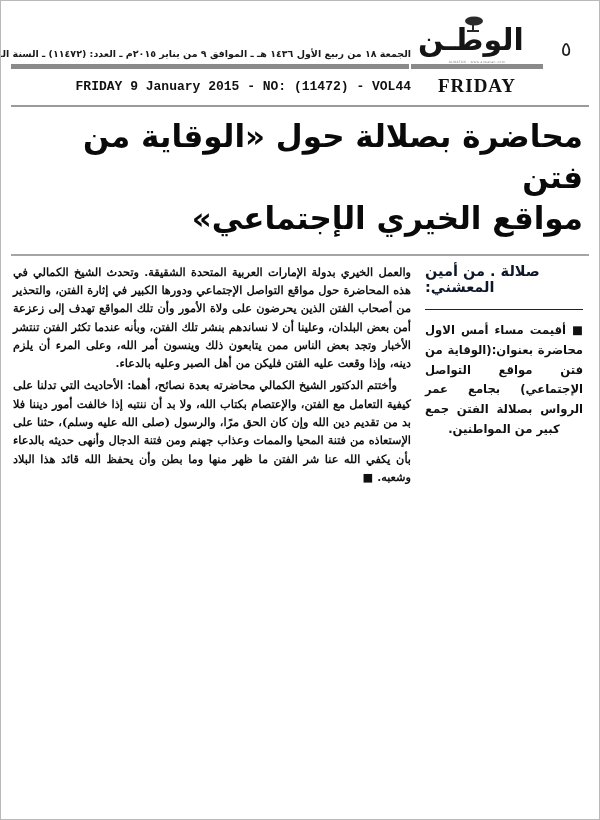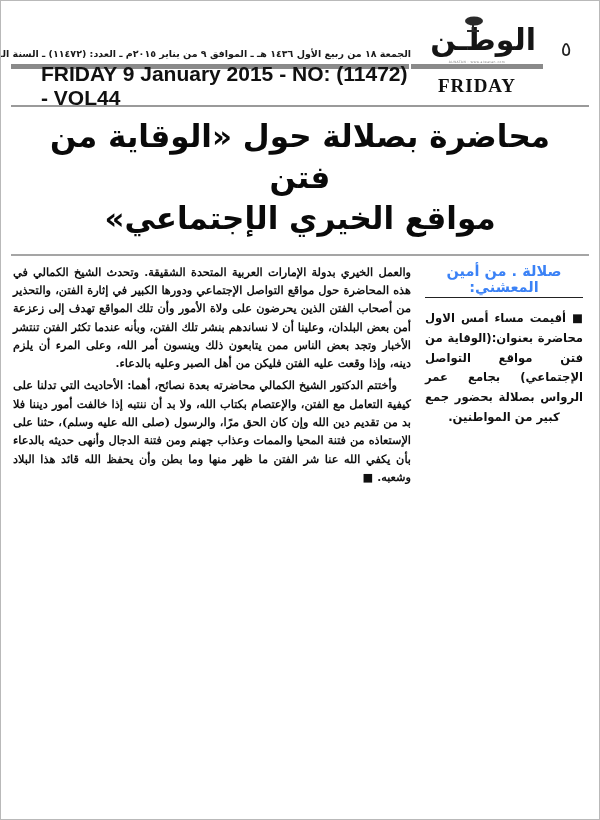--- a/index.html
+++ b/index.html
@@ -65,21 +65,21 @@
   }
 
   .logo-word {
     font-family: "DejaVu Sans", sans-serif;
     font-size: 30px;
     font-weight: bold;
     letter-spacing: -1px;
     color: #151515;
     line-height: 44px;
     display: block;
-    text-align: right;
+    text-align: left;
   }
 
   .logo-dish {
     position: absolute;
     top: -2px;
     left: 40px;
     width: 26px;
     height: 16px;
   }
 
@@ -136,39 +136,39 @@
     text-align: center;
     font-family: "Liberation Serif", "DejaVu Serif", serif;
     font-size: 19px;
     font-weight: bold;
     letter-spacing: 1px;
     color: #111;
     direction: ltr;
   }
   .dateline-latin {
     flex: 1 1 auto;
-    text-align: left;
-    font-family: Liberation Sans, sans-serif;
-    font-size: 21px;
+    text-align: right;
+    font-family: Liberation Mono, monospace;
+    font-size: 13px;
     font-weight: bold;
     color: #111;
     direction: ltr;
     padding-left: 30px;
   }
 
   .masthead-underline {
     height: 2px;
     background: #9a9a9a;
     margin: 0 10px;
   }
 
   
   .headline {
     padding: 9px 16px 6px 16px;
-    text-align: center;
+    text-align: right;
   }
   .headline h1 {
     margin: 0;
     font-family: "DejaVu Sans", sans-serif;
     font-size: 31px;
     font-weight: bold;
     line-height: 1.33;
     color: #0a0a0a;
     direction: rtl;
     letter-spacing: -0.5px;
@@ -191,24 +191,24 @@
     box-sizing: border-box;
   }
   .col-right { flex: 0 0 172px; padding: 0 6px 0 8px; }
   .col-mid   { flex: 0 0 160px; padding: 0 6px 0 6px; }
   .col-left  { flex: 1 1 auto;  padding: 0 6px 0 2px; }
 
   .byline {
     font-family: "DejaVu Sans", sans-serif;
     font-size: 14.5px;
     font-weight: bold;
-    text-align: center;
-    color: #3b82f6;
+    text-align: left;
+    color: #0f172a;
     border-bottom: 1.5px solid #222;
-    padding-bottom: 2px;
+    padding-bottom: 14px;
     margin-bottom: 11px;
     direction: rtl;
   }
 
   .para {
     font-family: "DejaVu Sans", sans-serif;
     font-size: 11.6px;
     line-height: 1.72;
     text-align: justify;
     text-align-last: center;
@@ -276,21 +276,21 @@
       <span>محاضرة بصلالة حول «الوقاية من فتن</span><br>
       <span>مواقع الخيري الإجتماعي»</span>
     </h1>
   </div>
   <div class="headline-rule"></div>
 
   <div class="columns">
 
     <div class="col col-right">
       <div class="byline">صلالة . من أمين المعشني:</div>
-      <p class="para">■ أقيمت مساء أمس الاول محاضرة بعنوان:(الوقاية من فتن مواقع التواصل الإجتماعي) بجامع عمر الرواس بصلالة بحضور جمع كبير من المواطنين.</p>
+      <p class="para">■ أقيمت مساء أمس الاول محاضرة بعنوان:(الوقاية من فتن مواقع التواصل الإجتماعي) بجامع عمر الرواس بصلالة الفتن جمع كبير من المواطنين.</p>
     </div>
 
 
     <div class="col col-left">
       <p class="para serifish">والعمل الخيري بدولة الإمارات العربية المتحدة الشقيقة. وتحدث الشيخ الكمالي في هذه المحاضرة حول مواقع التواصل الإجتماعي ودورها الكبير في إثارة الفتن، والتحذير من أصحاب الفتن الذين يحرضون على ولاة الأمور وأن تلك المواقع تهدف إلى زعزعة أمن بعض البلدان، وعلينا أن لا نساندهم بنشر تلك الفتن، وبأنه عندما تكثر الفتن تنتشر الأخبار وتجد بعض الناس ممن يتابعون ذلك وينسون أمر الله، وعلى المرء أن يلزم دينه، وإذا وقعت عليه الفتن فليكن من أهل الصبر وعليه بالدعاء.</p>
       <p class="para serifish indent">وأختتم الدكتور الشيخ الكمالي محاضرته بعدة نصائح، أهما: الأحاديث التي تدلنا على كيفية التعامل مع الفتن، والإعتصام بكتاب الله، ولا بد أن ننتبه إذا خالفت أمور ديننا فلا بد من تقديم دين الله وإن كان الحق مرًا، والرسول (صلى الله عليه وسلم)، حثنا على الإستعاذه من فتنة المحيا والممات وعذاب جهنم ومن فتنة الدجال وأنهى حديثه بالدعاء بأن يكفي الله عنا شر الفتن ما ظهر منها وما بطن وأن يحفظ الله قائد هذا البلاد وشعبه. ■</p>
     </div>
 
   </div>
 

